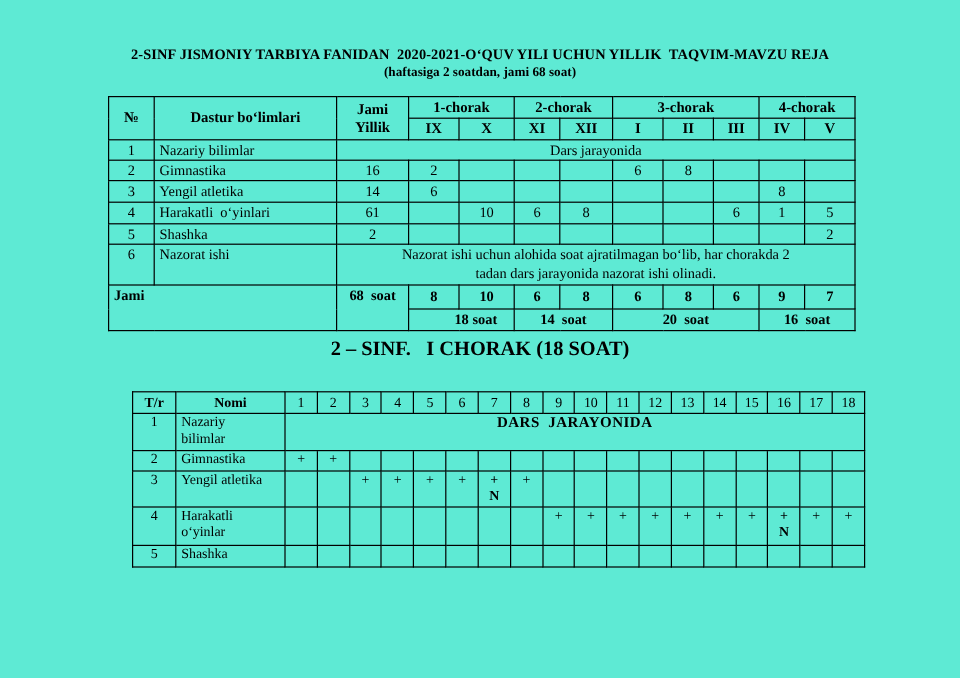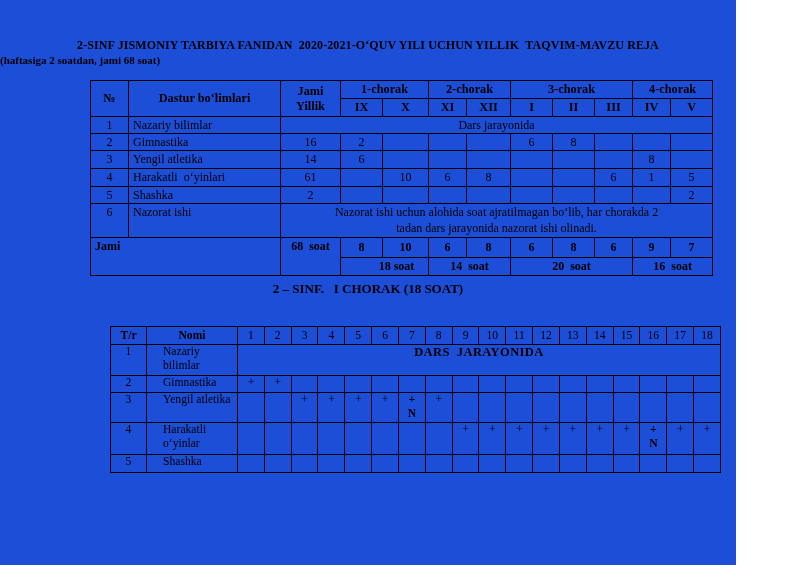--- a/index.html
+++ b/index.html
@@ -1,55 +1,55 @@
 <!DOCTYPE html>
 <html><head>
 <meta charset="utf-8">
 <style>
   html,body{margin:0;padding:0;background:#fff;}
   .page{
-    position:relative;width:736px;height:565px;background:#1d4ed8;
+    position:relative;width:800px;height:565px;background:#5eead4;
     font-family:"Liberation Serif","DejaVu Serif",serif;color:#000;overflow:hidden;
   }
   .title1{
     position:absolute;top:38px;left:0;width:100%;text-align:center;
     font-weight:bold;font-size:12px;white-space:pre;letter-spacing:0.1px;
   }
   .title2{
-    position:absolute;top:54px;left:0;width:100%;text-align:left;
+    position:absolute;top:54px;left:0;width:100%;text-align:center;
     font-weight:bold;font-size:11px;white-space:pre;
   }
   table{border-collapse:collapse;table-layout:fixed;}
   td,th{border:1px solid #000;padding:0 2px;overflow:hidden;}
 
   
   .t1{position:absolute;left:90px;top:80px;width:622px;font-size:12px;}
   .t1 th{font-weight:bold;font-size:12.3px;text-align:center;vertical-align:middle;padding:0 1px;}
   .t1 td{vertical-align:middle;}
   .t1 .c{text-align:center;}
   .t1 .name{text-align:left;padding-left:4px;white-space:pre;}
   .t1 .b{font-weight:bold;}
   .t1 .vtop{vertical-align:top;padding-top:1px;}
   .t1 .mergedtxt{white-space:pre-line;line-height:1.32;text-align:center;}
   .rh18{height:18px;} .rh17{height:17px;} .rh34{height:34px;} .rh20{height:20px;}
 
   
   .qheading{
     position:absolute;top:281px;left:0;width:100%;text-align:center;
-    font-weight:bold;font-size:13px;white-space:pre;
+    font-weight:bold;font-size:17px;white-space:pre;
   }
 
   
   .t2{position:absolute;left:110px;top:326px;width:590px;font-size:11.6px;}
   .t2 th{font-weight:normal;text-align:center;vertical-align:middle;padding:0;}
   .t2 th.no-h{width:35px;font-weight:bold;}
   .t2 th.name-h{width:90px;font-weight:bold;margin-left:28px;}
   .t2 th.num-h{width:25.83px;}
   .t2 td{vertical-align:top;text-align:center;white-space:pre-line;line-height:1.2;padding:0 1px;}
-  .t2 td.name{text-align:left;padding-left:16px;line-height:1.25;}
+  .t2 td.name{text-align:left;padding-left:4px;line-height:1.25;}
   .t2 td.qmerged{font-weight:bold;font-size:12.5px;white-space:pre;text-align:center;letter-spacing:0.4px;}
   .t2 td.has-n{font-weight:bold;}
   .qr0{height:31px;} .qr1{height:17px;} .qr2{height:30px;} .qr3{height:32px;} .qr4{height:18px;}
   .hh{height:18px;}
 </style>
 </head>
 <body>
 
 <div class="page">
 

